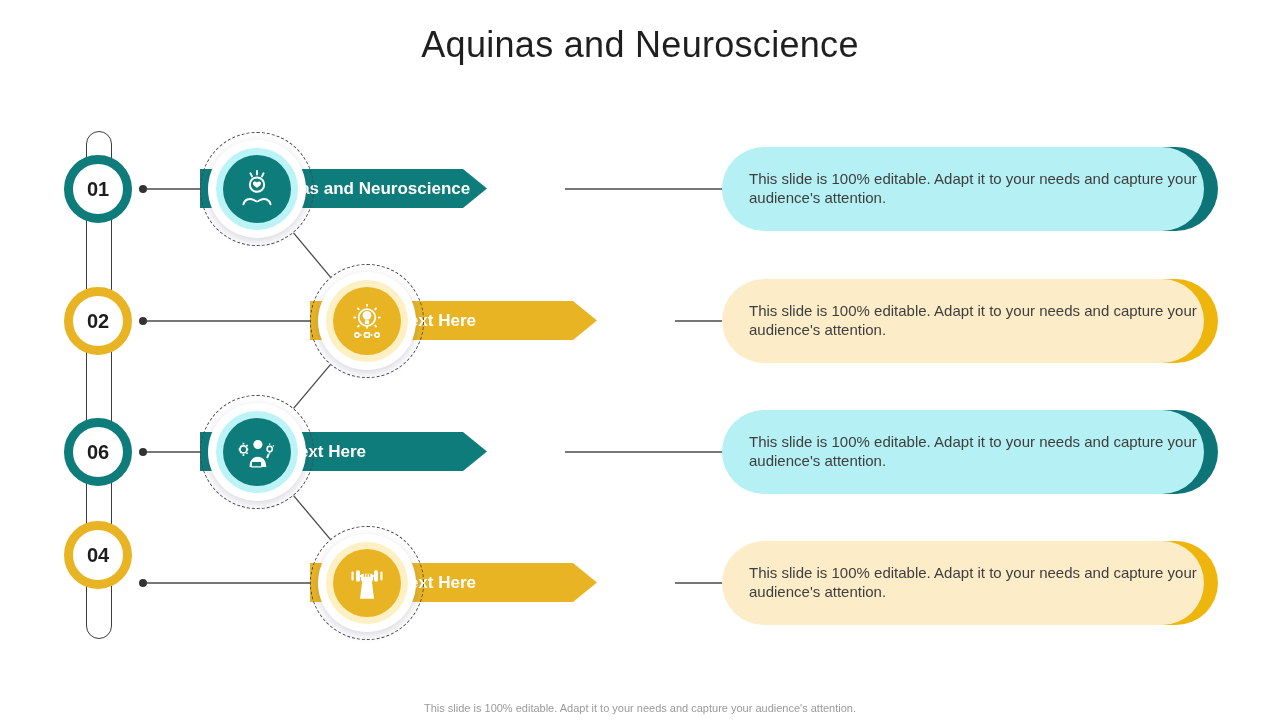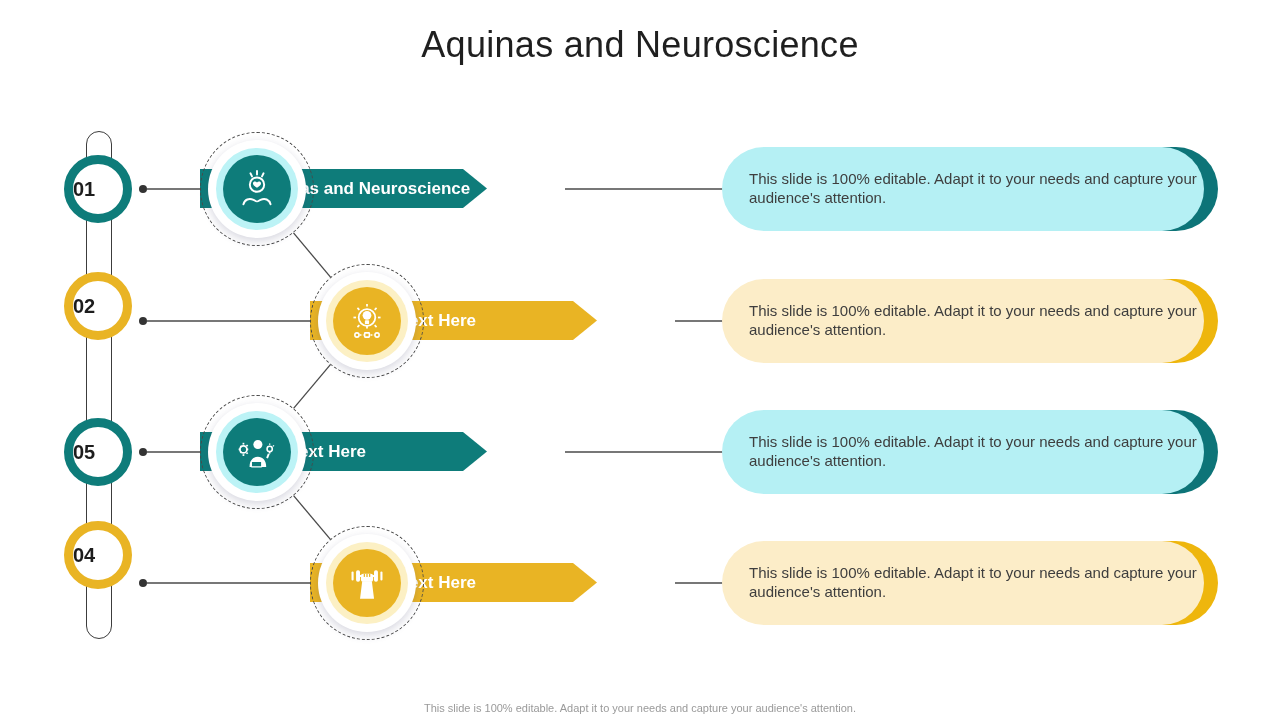--- a/index.html
+++ b/index.html
@@ -16,25 +16,25 @@
   
   .capsule{
     position:absolute;left:86px;top:131px;width:24px;height:506px;
     border:1.5px solid #3c3c3c;border-radius:14px;z-index:1;background:transparent;
   }
 
   
   .num-circle{
     position:absolute;left:64px;width:50px;height:50px;border-radius:50%;
     background:#fff;border:9px solid #0E7C7A;z-index:3;
-    display:flex;align-items:center;justify-content:flex-start;
+    display:flex;align-items:center;justify-content:center;
     font-size:20px;font-weight:bold;color:#1d1d1d;box-sizing:content-box;
   }
   .theme-gold.num-circle{border-color:#E9B424;}
-  .t1{top:155px}.t2{top:272px}.t3{top:418px}.t4{top:521px}
+  .t1{top:155px}.t2{top:287px}.t3{top:418px}.t4{top:521px}
 
   
   .icon-group{position:absolute;width:114px;height:114px;z-index:3;}
   .col-a{left:200px}.col-b{left:310px}
   .it1{top:132px}.it2{top:264px}.it3{top:395px}.it4{top:526px}
   .icon-dashed{position:absolute;inset:0;border:1.6px dashed #4a4a4a;border-radius:50%;}
   .icon-white{position:absolute;inset:8px;border-radius:50%;background:#fff;
     box-shadow:0 3px 9px rgba(70,70,110,.22);}
   .icon-glow{position:absolute;left:16px;top:16px;width:82px;height:82px;border-radius:50%;}
   .glow-teal{background:#BCF3F6;}
@@ -108,21 +108,21 @@
 
 <div class="capsule"></div>
 
 <div class="num-circle theme-teal t1">
     <span>01</span>
   </div>
 <div class="num-circle theme-gold t2">
     <span>02</span>
   </div>
 <div class="num-circle theme-teal t3">
-    <span>05</span>
+    <span>06</span>
   </div>
 <div class="num-circle theme-gold t4">
     <span>04</span>
   </div>
 
 <div class="banner theme-teal col-a bt1">
     <span>Aquinas and Neuroscience</span>
   </div>
 <div class="banner theme-gold col-b bt2">
     <span>Add Text Here</span>

